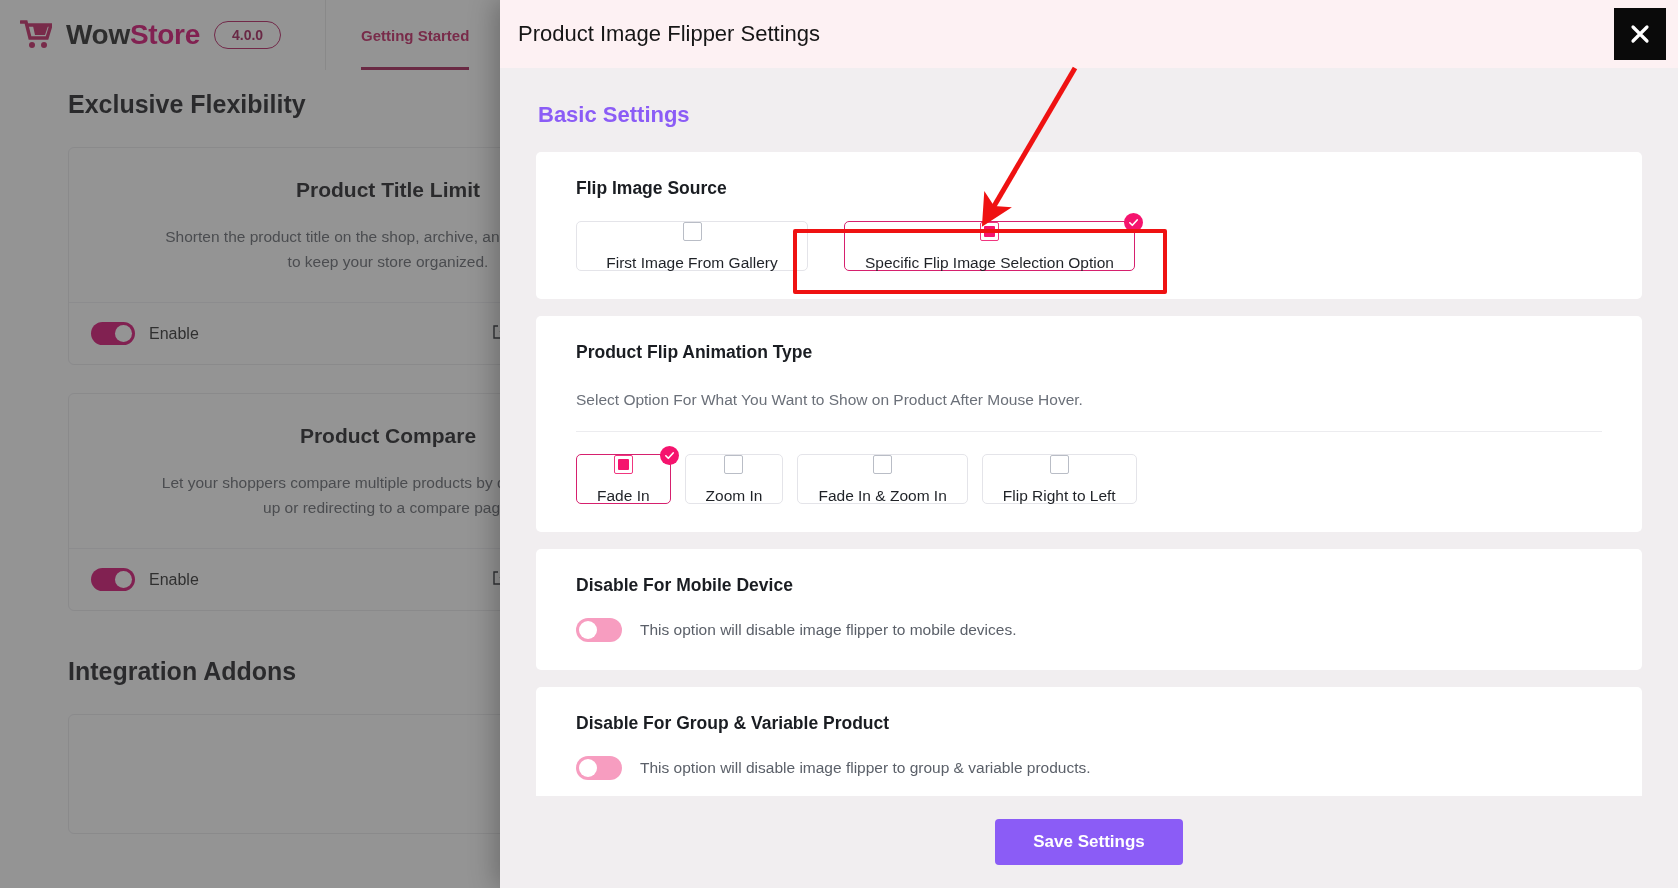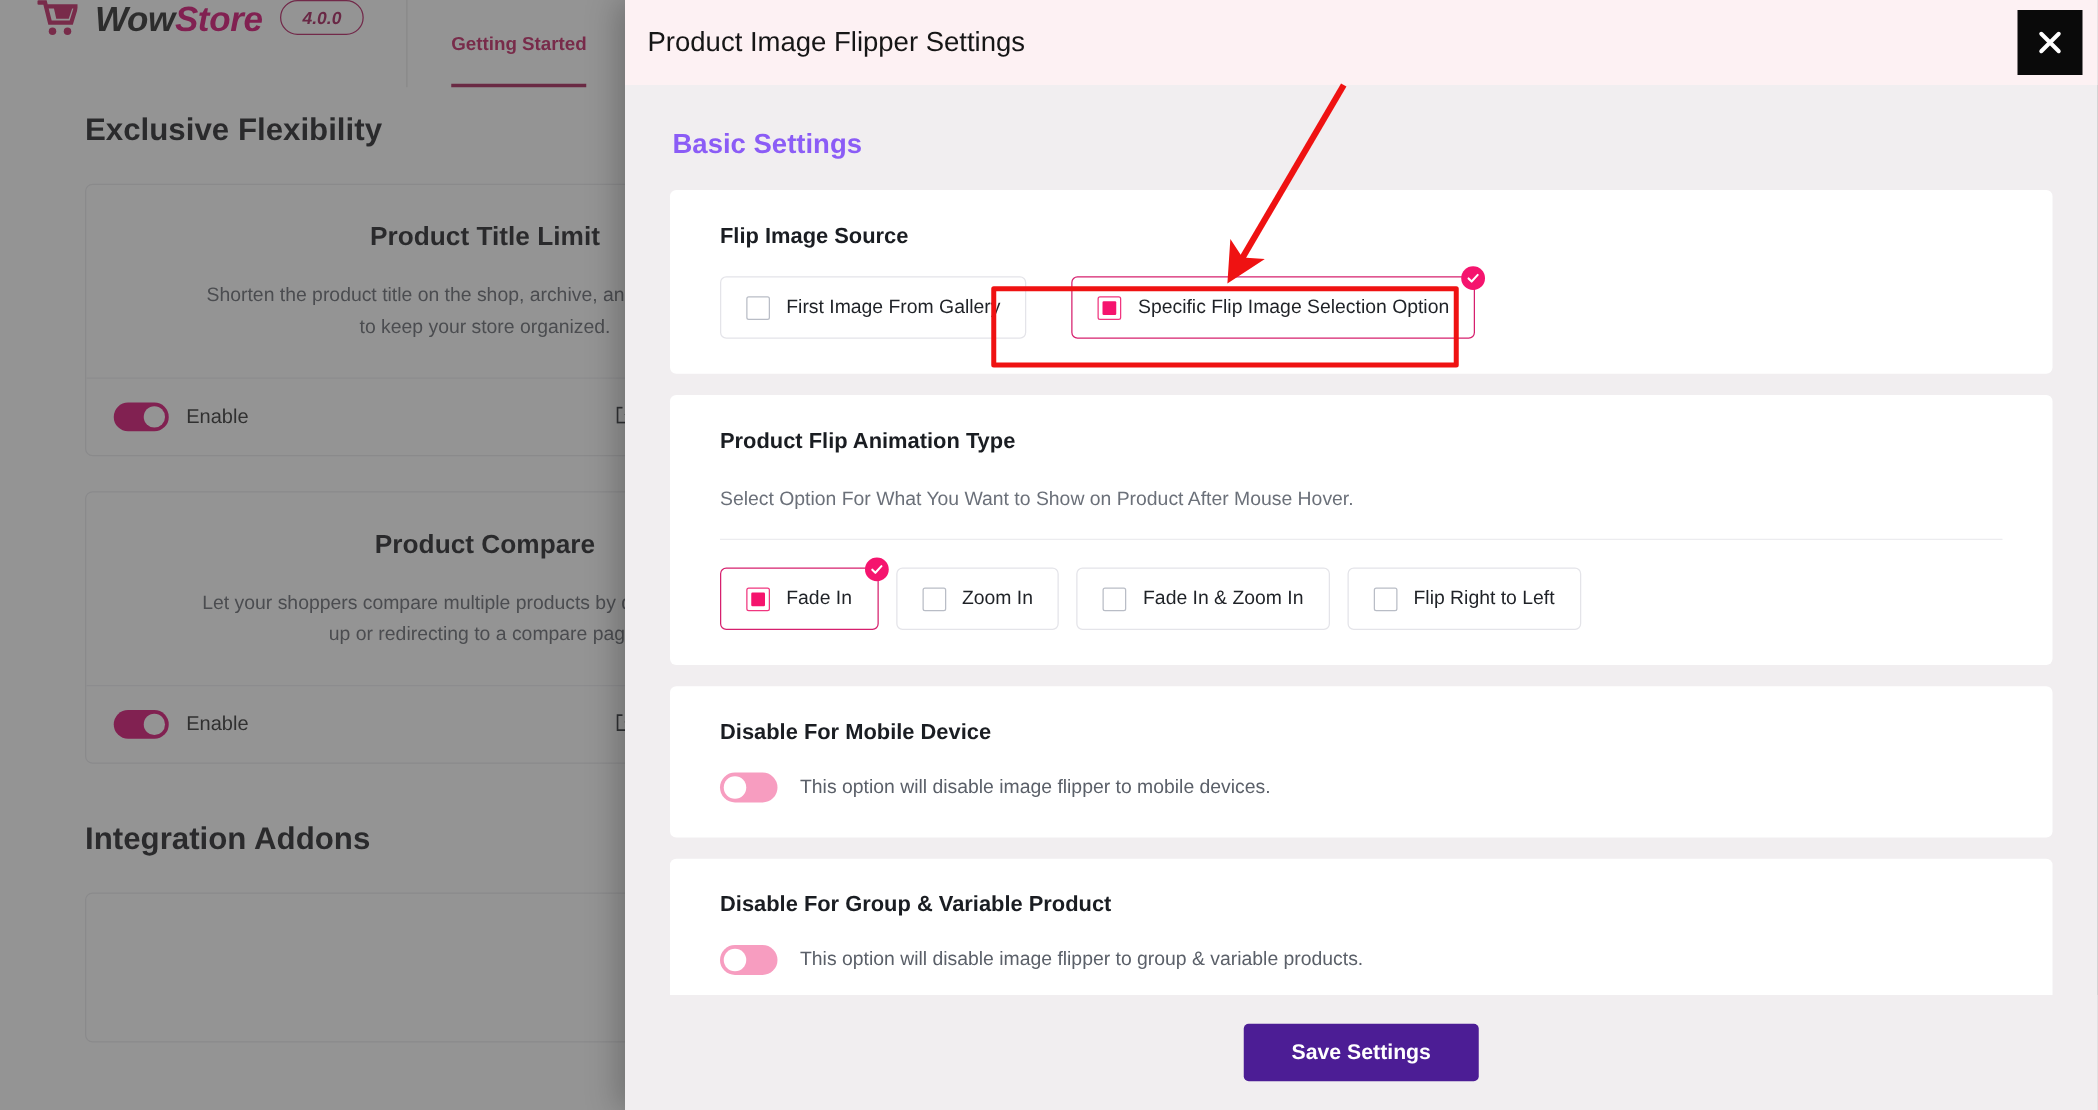--- a/index.html
+++ b/index.html
@@ -14,22 +14,22 @@
   #bg-page {
     position: absolute; inset: 0;
     background: #ffffff;
   }
   #bg-topbar {
     position: absolute; top: 0; left: 0; width: 1678px; height: 70px;
     background: #ffffff;
     display: flex; align-items: center;
   }
   .brand-wrap {
-    display: flex; align-items: flex-start; gap: 14px;
-    padding-left: 30px; width: 325px; height: 70px; font-style: italic;
+    display: flex; align-items: center; gap: 14px;
+    padding-left: 20px; width: 325px; height: 70px;
   }
   .cart-logo { width: 32px; height: 30px; position: relative; }
   .brand-text { font-size: 28px; font-weight: 700; letter-spacing: -0.3px; }
   .brand-wow { color: #1b1b1b; }
   .brand-store { color: #d6006c; }
   .version-pill {
     border: 1.5px solid #b3125a; color: #a01050;
     border-radius: 40px; padding: 5px 17px;
     font-size: 14px; font-weight: 600;
   }
@@ -131,20 +131,21 @@
   }
   .hr { height:1px; background:#ececef; margin: 22px 0 0; }
 
   .opt-row { display: flex; gap: 14px; margin-top: 22px; flex-wrap: nowrap; }
   .opt {
     border: 1px solid #e4e4e9; border-radius: 5px;
     background:#fff; height: 50px;
     display: flex; align-items: center; gap: 13px;
     padding: 0 20px; position: relative; cursor: pointer;
     white-space: nowrap;
+    flex-direction: column;
   }
   .opt.selected { border-color: #d6206e; }
   .box {
     width: 19px; height: 19px; border: 1.5px solid #b9bdc6;
     border-radius: 2px; flex: none;
   }
   .opt.selected .box {
     border-color: #f0367f;
     display:flex; align-items:center; justify-content:center;
   }
@@ -172,21 +173,21 @@
     content:''; position:absolute; top:3px; left:3px;
     width:18px; height:18px; border-radius:50%; background:#fff;
   }
   .tgl-text { font-size: 15.5px; color: #5b6069; }
 
   #modal-footer {
     height: 92px; background: #f1eef0; flex: none;
     display:flex; align-items:center; justify-content:center;
   }
   #save-btn {
-    background: #4c1d95; color:#fff; border:none;
+    background: #8b5cf6; color:#fff; border:none;
     font-size: 17px; font-weight: 600;
     padding: 0 38px; height: 46px; border-radius: 4px;
     cursor:pointer; font-family: "Liberation Sans", sans-serif;
   }
 
   
   #annot { position:absolute; inset:0; pointer-events:none; }
   #annot-box {
     position:absolute; left: 793px; top: 229px;
     width: 374px; height: 65px;

